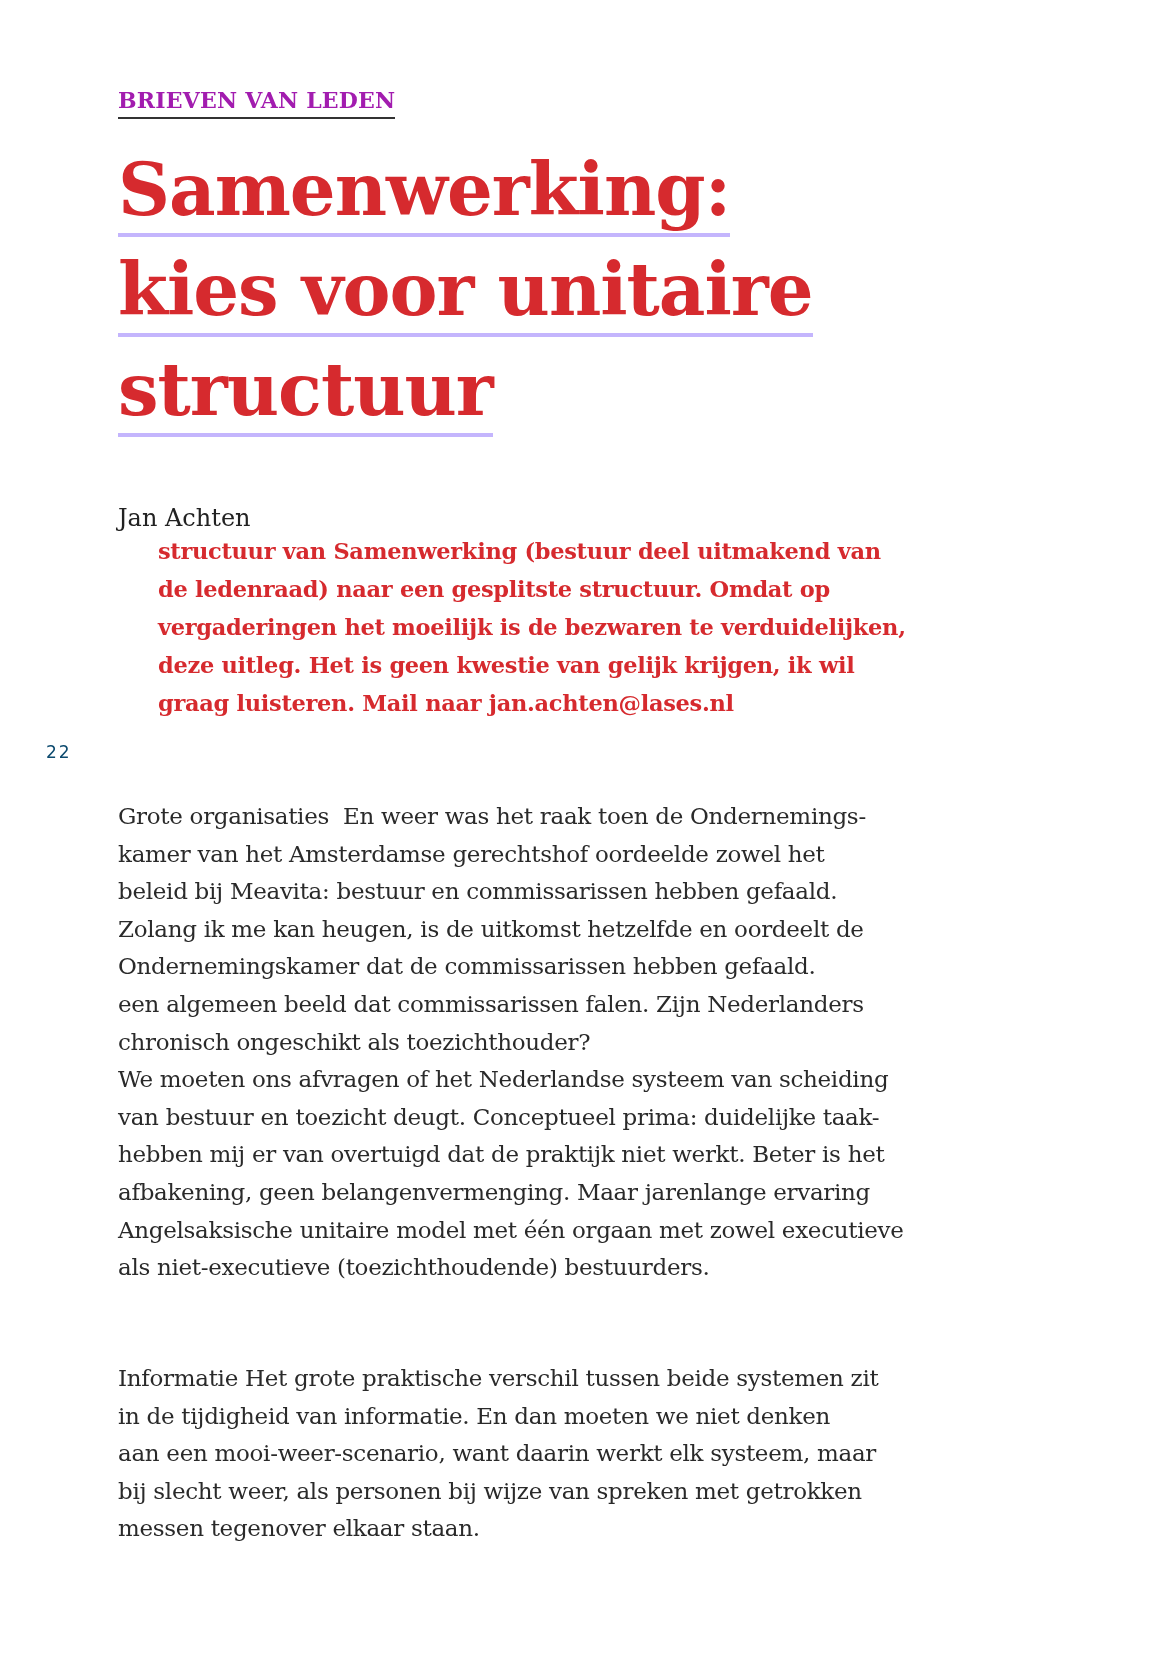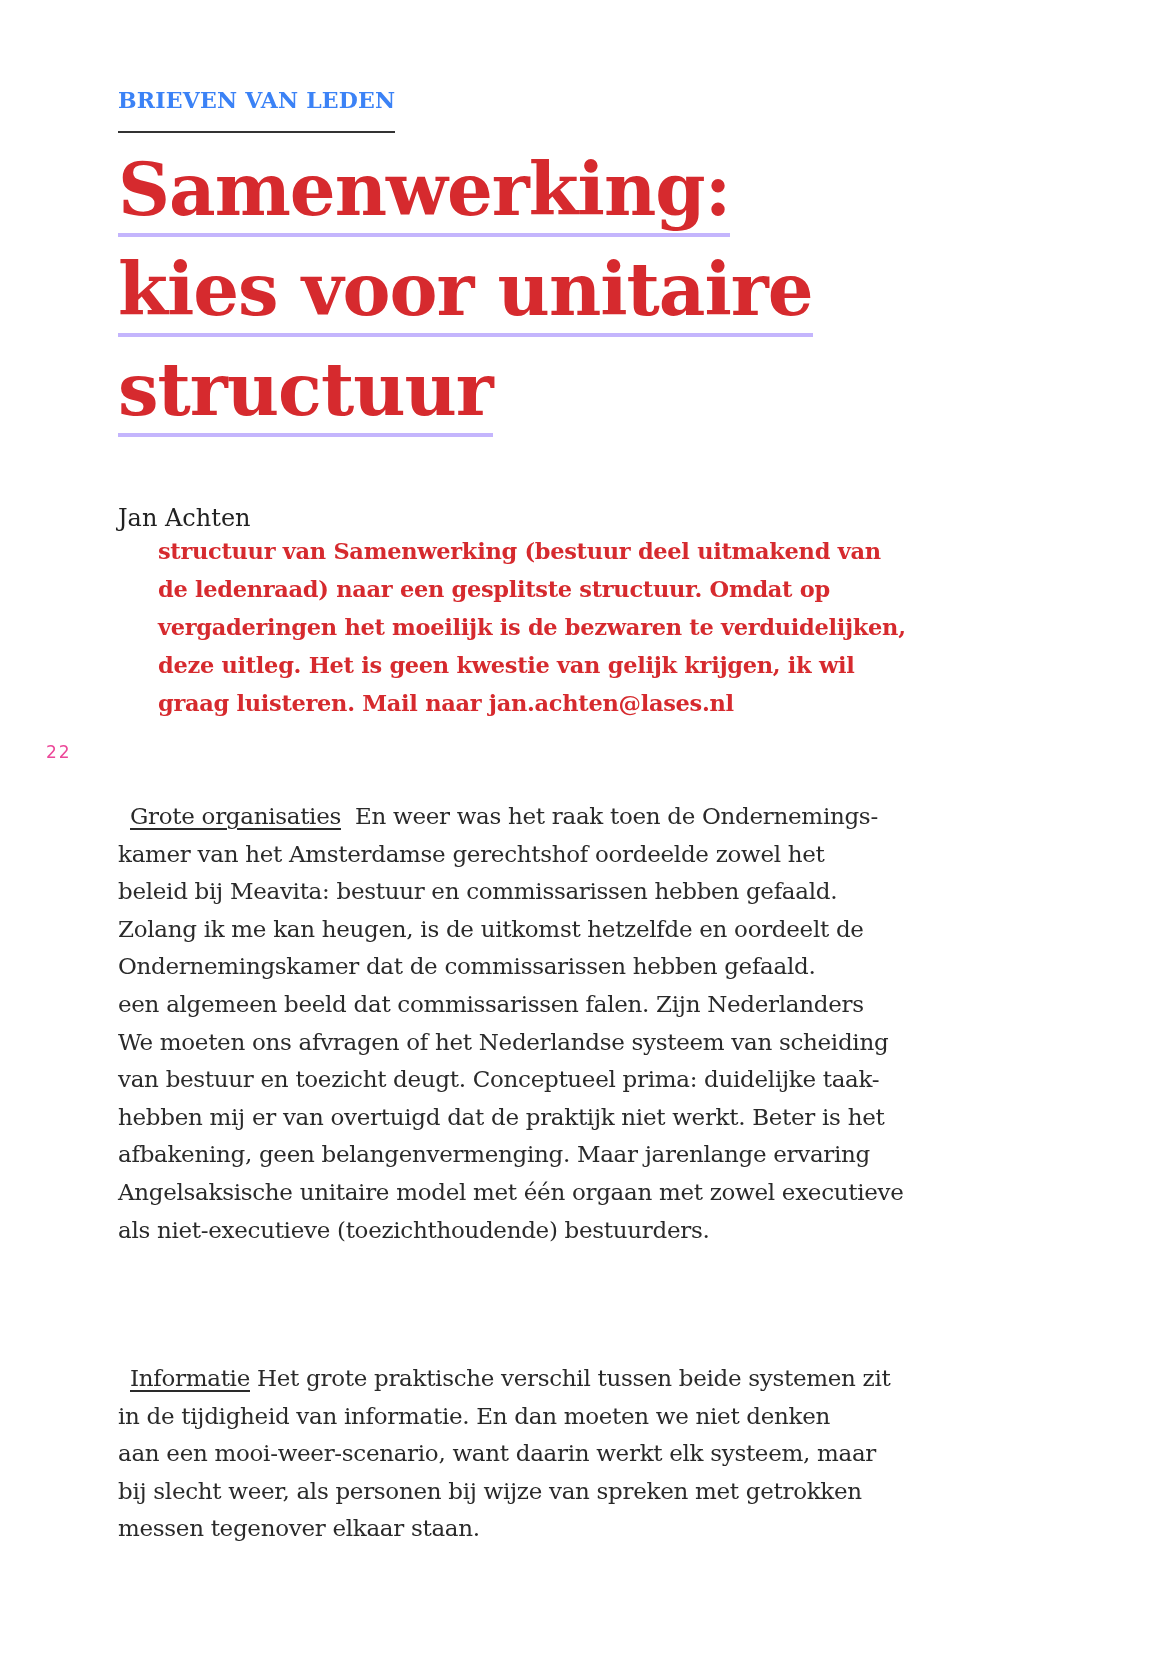--- a/index.html
+++ b/index.html
@@ -1,51 +1,51 @@
 <!DOCTYPE html>
 <html><head>
 <meta charset="utf-8">
 <style>
   html, body { margin: 0; padding: 0; background: #ffffff; }
   body { width: 1166px; height: 1654px; position: relative; overflow: hidden; }
   .page { position: absolute; left: 0; top: 0; width: 1166px; height: 1654px; }
   .section-label {
     position: absolute; left: 118px; top: 86px;
     font-family: "DejaVu Serif", serif; font-weight: bold;
-    font-size: 22px; color: #3b82f6; letter-spacing: 0.2px;
-    border-bottom: 2px solid #333333; padding-bottom: 17px; line-height: 28px;
+    font-size: 22px; color: #a21caf; letter-spacing: 0.2px;
+    border-bottom: 2px solid #333333; padding-bottom: 3px; line-height: 28px;
   }
   .title {
     position: absolute; left: 118px; top: 140px; margin: 0;
     font-family: "DejaVu Serif", serif; font-weight: bold;
     font-size: 72px; line-height: 100px; color: #d62a2e; letter-spacing: -1px;
   }
   .title-line { display: inline-block; border-bottom: 4px solid #c4b5fd; line-height: 78px; padding-bottom: 4px; margin-bottom: 10px; white-space: nowrap; }
   .title-line-wrap { display: block; height: 100px; }
   .author {
     position: absolute; left: 118px; top: 460px;
     font-family: "DejaVu Serif", serif; font-size: 24px; color: #222222; margin-top: 44px;
   }
   .intro {
     position: absolute; left: 158px; top: 532px; width: 820px; margin: 0;
     font-family: "DejaVu Serif", serif; font-weight: bold; font-size: 22.5px;
     line-height: 38px; color: #d62a2e; letter-spacing: -0.3px;
   }
   .intro span { display: block; white-space: nowrap; }
   .page-number {
     position: absolute; left: 46px; top: 742px;
-    font-family: "DejaVu Sans", sans-serif; font-size: 17px; color: #ec4899; letter-spacing: 2px;
+    font-family: "DejaVu Sans", sans-serif; font-size: 17px; color: #0c4a6e; letter-spacing: 2px;
   }
   .body {
     position: absolute; left: 118px; width: 880px; margin: 0;
     font-family: "DejaVu Serif", serif; font-size: 23px; line-height: 37.6px;
     color: #2a2a2a; letter-spacing: -0.3px;
   }
   .body span.line { display: block; white-space: nowrap; }
-  .body .heading { text-decoration: underline; text-underline-offset: 4px; text-decoration-thickness: 1.5px; margin-left: 12px; }
+  .body .heading { text-underline-offset: 4px; text-decoration-thickness: 1.5px; }
   .p1 { top: 798px; }
   .p2 { top: 1360px; }
 </style>
 </head>
 <body>
 
 <div class="page">
 
   <div class="section-label">BRIEVEN VAN LEDEN</div>
 
@@ -67,20 +67,21 @@
 
   <div class="page-number">22</div>
 
   <p class="body p1">
     <span class="line"><span class="heading">Grote organisaties</span><span style="white-space:pre">  En weer was het raak toen de Ondernemings-</span></span>
     <span class="line">kamer van het Amsterdamse gerechtshof  oordeelde zowel het</span>
     <span class="line">beleid bij Meavita: bestuur en commissarissen hebben gefaald.</span>
     <span class="line">Zolang ik me kan heugen, is de uitkomst hetzelfde en oordeelt de</span>
     <span class="line">Ondernemingskamer dat de commissarissen hebben gefaald.</span>
     <span class="line">een algemeen beeld dat commissarissen falen. Zijn Nederlanders</span>
+    <span class="line">chronisch ongeschikt als toezichthouder?</span>
     <span class="line">We moeten ons afvragen of het Nederlandse systeem van scheiding</span>
     <span class="line">van bestuur en toezicht deugt. Conceptueel prima: duidelijke taak-</span>
     <span class="line">hebben mij er van overtuigd dat de praktijk niet werkt. Beter is het</span>
     <span class="line">afbakening, geen belangenvermenging. Maar jarenlange ervaring</span>
     <span class="line">Angelsaksische unitaire model met één orgaan met zowel executieve</span>
     <span class="line">als niet-executieve (toezichthoudende) bestuurders.</span>
   </p>
 
   <p class="body p2">
     <span class="line"><span class="heading">Informatie</span><span style="white-space:pre"> Het grote praktische verschil tussen beide systemen zit</span></span>

